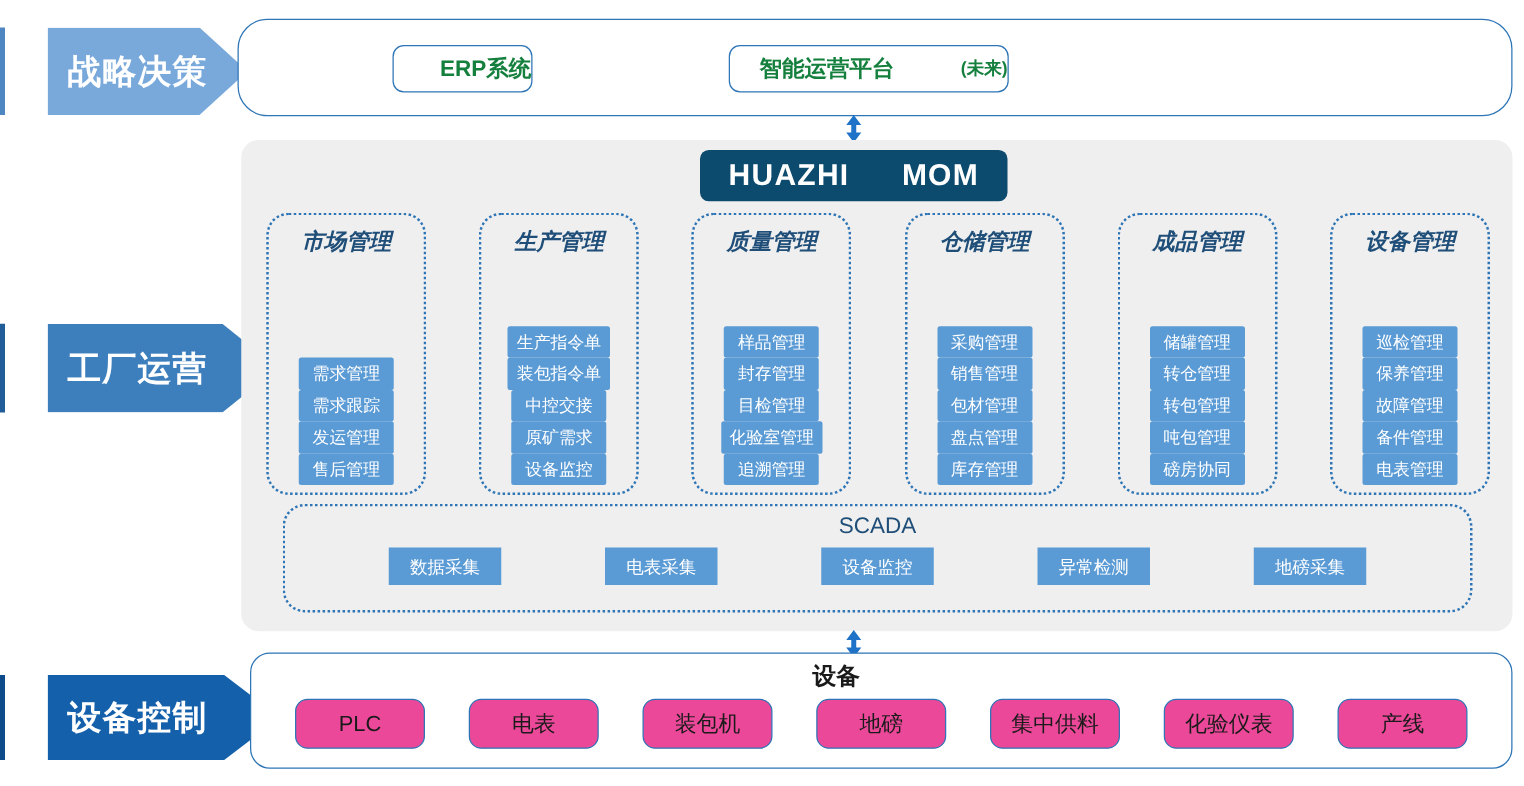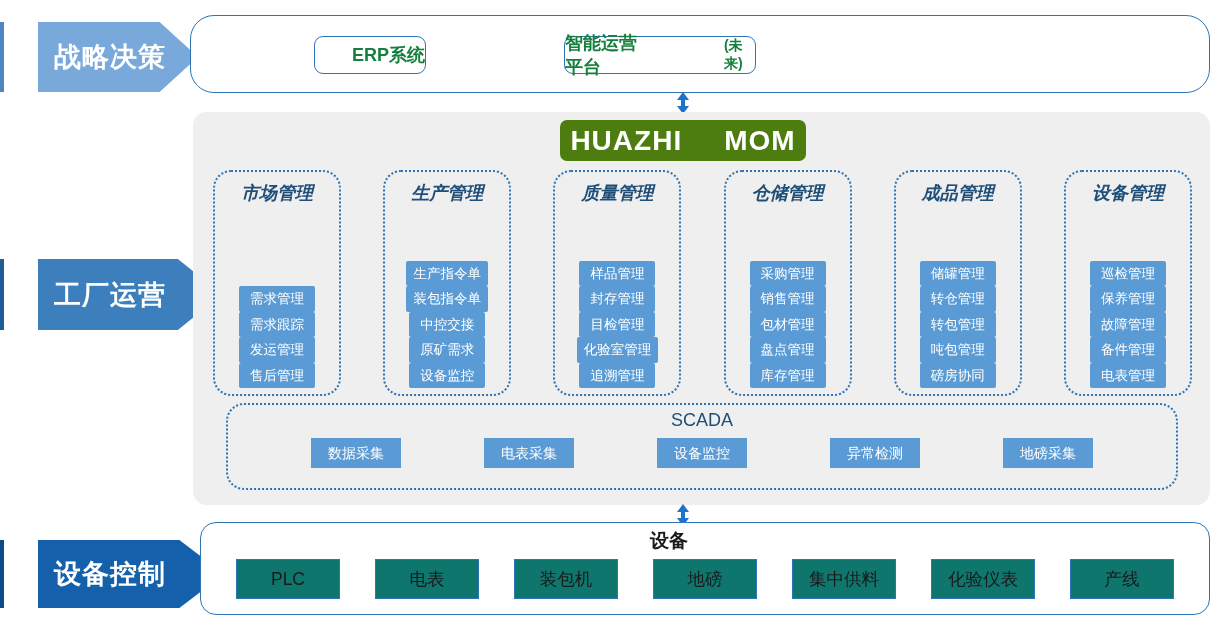--- a/index.html
+++ b/index.html
@@ -18,34 +18,34 @@
   .arrow2{top:259px;width:184px;height:71px;background:#3d7ebd;}
   .arrow3{top:540px;width:186px;height:68px;background:#1460ab;}
 
   
   .top-box{position:absolute;left:190px;top:15px;width:1020px;height:78px;background:#ffffff;
            border:1.6px solid #2e75b6;border-radius:24px;box-sizing:border-box;}
   .sys-btn{position:absolute;top:20px;height:38px;background:#ffffff;border:1.6px solid #2e75b6;
            border-radius:9px;display:flex;align-items:center;justify-content:flex-end;
            font-weight:bold;font-size:18px;color:#15803d;box-sizing:border-box;}
   .sys-erp{left:123px;width:112px;}
-  .sys-iop{left:373px;width:192px;gap:16px;}
+  .sys-iop{left:392px;width:224px;}
   .sys-oa{left:766px;width:114px;}
   .sys-suffix{font-size:14px;font-weight:bold;margin-left:5px;padding-left:48px;}
 
   
   .connector{position:absolute;width:14px;height:22px;}
   .conn1{left:676px;top:92px;}
   .conn2{left:676px;top:504px;}
 
   
   .mom-panel{position:absolute;left:193px;top:112px;width:1017px;height:393px;
              background:#efefef;border-radius:14px;}
-  .mom-title{position:absolute;left:367px;top:8px;width:246px;height:41px;background:#4d7c0f;
-             border-radius:7px;color:#ffffff;font-weight:bold;font-size:28px;
+  .mom-title{position:absolute;left:367px;top:8px;width:246px;height:41px;background:#0c4a6e;
+             border-radius:7px;color:#ffffff;font-weight:bold;font-size:24px;
              display:flex;align-items:center;justify-content:center;gap:42px;letter-spacing:1px;}
   .modules-row{position:absolute;left:20px;right:18px;top:58px;height:226px;
                display:flex;justify-content:space-between;}
   .module-col{width:128px;border:2px dotted #2e75b6;border-radius:18px;box-sizing:border-box;
               display:flex;flex-direction:column;}
   .module-title{margin-top:9px;text-align:center;font-weight:bold;font-size:18px;color:#1f4e79;font-style:italic;}
   .module-items{flex:1;display:flex;flex-direction:column;align-items:center;
                 justify-content:flex-end;padding:2px 0 6px 0;}
   .chip{background:#5b9bd5;color:#ffffff;font-size:13.5px;line-height:1;padding:6px 7px;
         border-radius:2px;white-space:nowrap;min-width:76px;text-align:center;box-sizing:border-box;}
@@ -57,22 +57,22 @@
   .scada-items{margin-top:7px;display:flex;justify-content:space-evenly;}
   .scada-chip{background:#5b9bd5;color:#ffffff;font-size:14px;line-height:1;padding:8px 0;
               width:90px;text-align:center;white-space:nowrap;}
 
   
   .device-box{position:absolute;left:200px;top:522px;width:1010px;height:93px;background:#ffffff;
               border:1.6px solid #2e75b6;border-radius:16px;box-sizing:border-box;}
   .device-title{position:absolute;top:5px;left:0;right:72px;text-align:center;
                 font-weight:bold;font-size:19px;color:#1a1a1a;}
   .device-items{position:absolute;left:0;right:0;top:36px;display:flex;justify-content:space-evenly;}
-  .device-btn{min-width:104px;height:40px;background:#0f766e;border:1.6px solid #2e75b6;
-              border-radius:0;display:flex;align-items:center;justify-content:center;
+  .device-btn{min-width:104px;height:40px;background:#ec4899;border:1.6px solid #2e75b6;
+              border-radius:10px;display:flex;align-items:center;justify-content:center;
               font-size:17.5px;color:#1a1a1a;padding:0 10px;box-sizing:border-box;}
 </style>
 </head>
 <body>
 
 <div class="canvas">
 
   <div class="edge-bar bar1"></div>
   <div class="layer-arrow arrow1">
     <span>战略决策</span>

